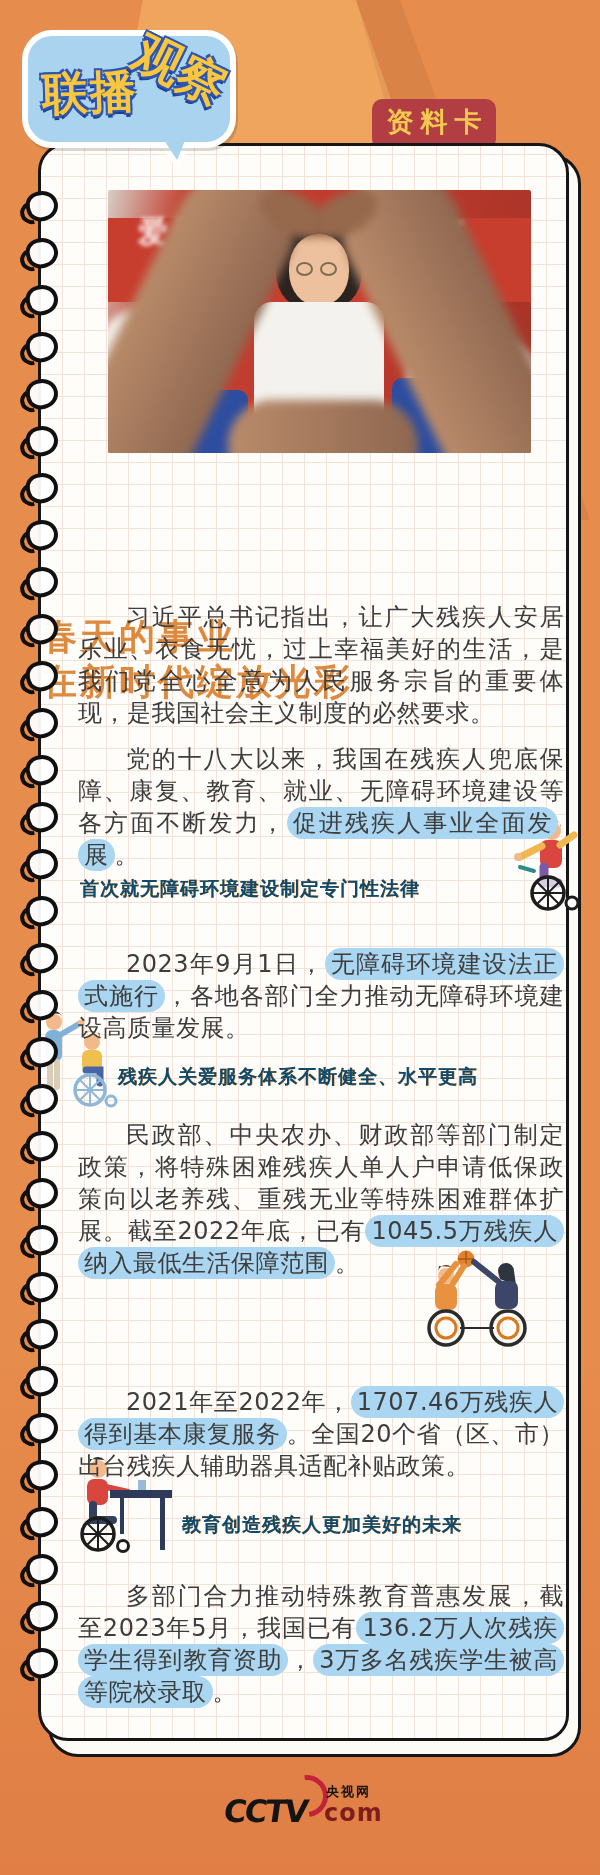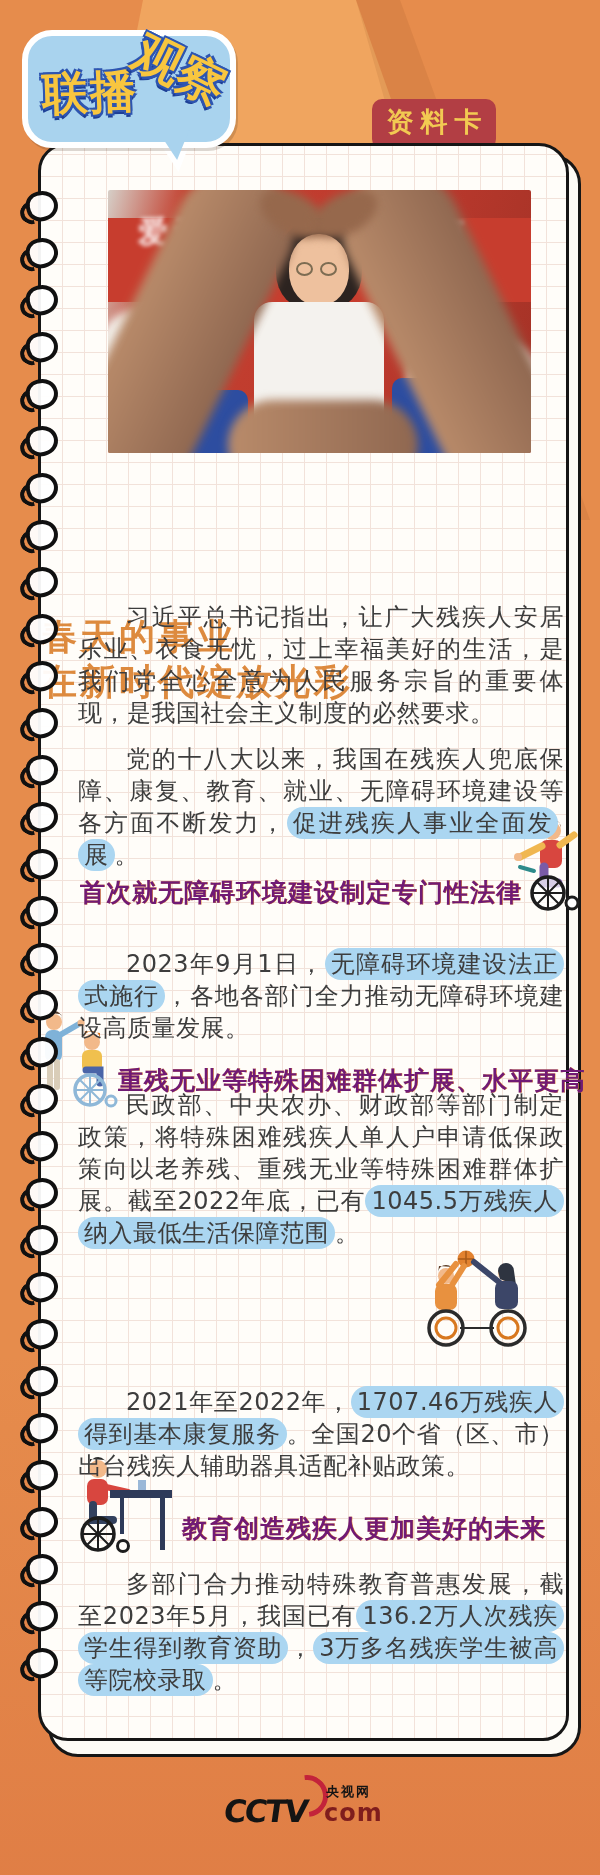--- a/index.html
+++ b/index.html
@@ -74,37 +74,37 @@
   .title{left:0px;top:468px;width:525px;z-index:5;
      font-family:"DejaVu Serif","Liberation Serif",serif;font-weight:bold;
      color:#dd8a3e;font-size:36px;line-height:45px;letter-spacing:3px;}
   .title span{display:block;}
 
   
   .para{position:absolute;font-size:24px;line-height:32px;color:#3d3d3d;
      text-align:justify;letter-spacing:0.5px;text-indent:2em;z-index:5;}
   .hl{background:#abd6f1;border-radius:16px;padding:2px 6px;
       -webkit-box-decoration-break:clone;box-decoration-break:clone;}
-  .sec{position:absolute;font-weight:900;color:#701a75;font-size:25px;letter-spacing:1px;
+  .sec{position:absolute;font-weight:900;color:#0c4a6e;font-size:19px;letter-spacing:1px;
       z-index:5;text-shadow:0.6px 0 0 #e8913c;white-space:nowrap;}
 
   
   .cardc{position:absolute;left:38px;top:143px;width:525px;height:1592px;z-index:5;
      pointer-events:none;}
   .cardc>*{pointer-events:auto;}
   .p1{left:40px;top:434px;width:486px;}
   .p2{left:40px;top:576px;width:486px;}
   .h1{left:42px;top:733px;}
   .p3{left:40px;top:781px;width:486px;}
   .h2{left:80px;top:921px;}
-  .p4{left:40px;top:922px;width:486px;}
+  .p4{left:40px;top:952px;width:486px;}
   .h3{left:42px;top:1177px;}
   .p5{left:40px;top:1223px;width:486px;margin-top:20px;}
   .h4{left:144px;top:1369px;}
-  .p6{left:40px;top:1413px;width:486px;margin-top:12px;}
+  .p6{left:40px;top:1413px;width:486px;}
   .il1{left:452px;top:672px;width:100px;height:100px;}
   .il2{left:-14px;top:866px;width:115px;height:100px;}
   .il3{left:364px;top:1106px;width:145px;height:102px;}
   .il4{left:30px;top:1311px;width:115px;height:104px;}
   .illus{position:absolute;}
 
   
   .footer{left:224px;top:1779px;width:170px;height:58px;z-index:2;}
   .cctv{position:absolute;left:0;top:14px;font-size:31px;font-weight:900;color:#141414;
      letter-spacing:-2px;transform:skewX(-8deg);font-family:"DejaVu Sans",sans-serif;}
@@ -169,21 +169,21 @@
     </div>
   </div>
 
   <div class="cardc">
     <p class="para p1"><span>习近平总书记指出，让广大残疾人安居乐业、衣食无忧，过上幸福美好的生活，是我们党全心全意为人民服务宗旨的重要体现，是我国社会主义制度的必然要求。</span></p>
     <p class="para p2"><span>党的十八大以来，我国在残疾人兜底保障、康复、教育、就业、无障碍环境建设等各方面不断发力，</span><span class="hl">促进残疾人事业全面发展</span><span>。</span></p>
 
     <div class="sec h1">首次就无障碍环境建设制定专门性法律</div>
     <p class="para p3"><span>2023年9月1日，</span><span class="hl">无障碍环境建设法正式施行</span><span>，各地各部门全力推动无障碍环境建设高质量发展。</span></p>
 
-    <div class="sec h2">重残无业等特殊困难群体扩展、水平更高</div>
+    <div class="sec h2">残疾人关爱服务体系不断健全、水平更高</div>
     <p class="para p4"><span>民政部、中央农办、财政部等部门制定政策，将特殊困难残疾人单人户申请低保政策向以老养残、重残无业等特殊困难群体扩展。截至2022年底，已有</span><span class="hl">1045.5万残疾人纳入最低生活保障范围</span><span>。</span></p>
 
     <p class="para p5"><span>2021年至2022年，</span><span class="hl">1707.46万残疾人得到基本康复服务</span><span>。全国20个省（区、市）出台残疾人辅助器具适配补贴政策。</span></p>
 
     <div class="sec h4">教育创造残疾人更加美好的未来</div>
     <p class="para p6"><span>多部门合力推动特殊教育普惠发展，截至2023年5月，我国已有</span><span class="hl">136.2万人次残疾学生得到教育资助</span><span>，</span><span class="hl">3万多名残疾学生被高等院校录取</span><span>。</span></p>
 
     <svg class="illus il1" viewBox="0 0 100 100">
       <circle cx="62" cy="16" r="9" fill="#f2b98a"></circle>
       <path d="M53 13 a9 9 0 0 1 18 0 l-2 -6 -14 -1 z" fill="#7a4a2b"></path>

